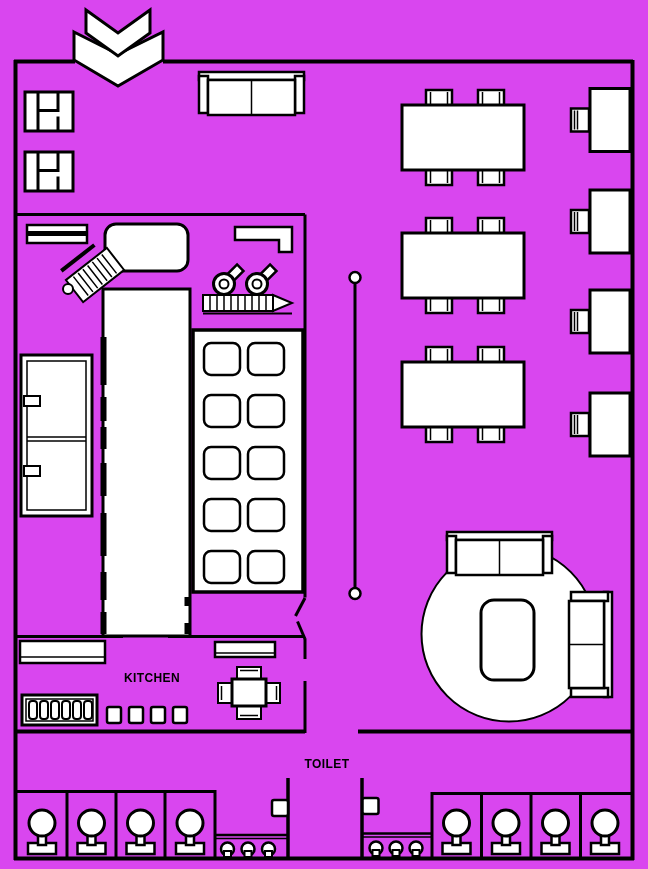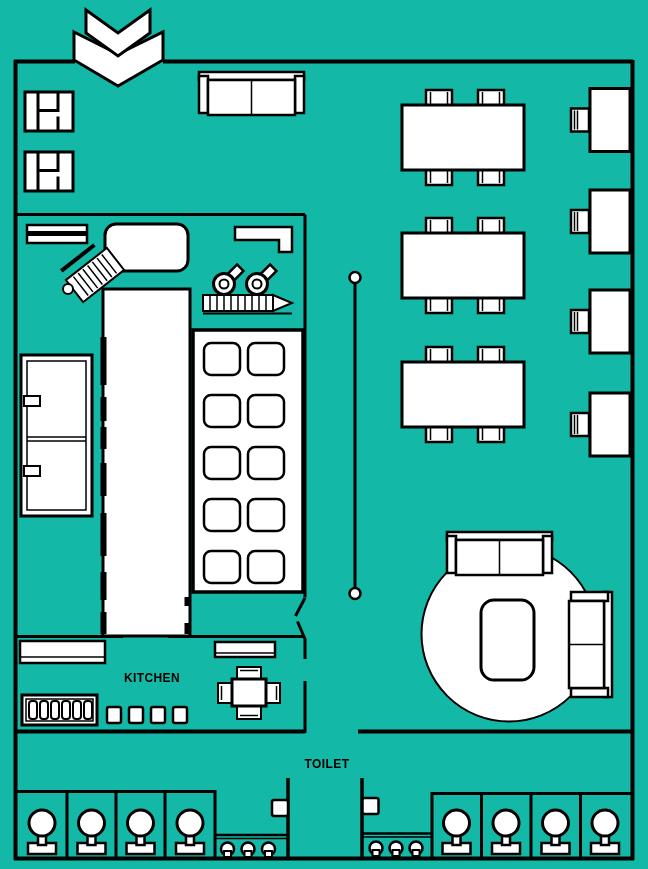--- a/index.html
+++ b/index.html
@@ -1,17 +1,17 @@
 <!DOCTYPE html>
 <html><head>
 <meta charset="utf-8">
 <title>Floor Plan</title>
 <style>
   html,body{margin:0;padding:0;background:#e9e9e9;}
-  .stage{width:648px;height:869px;background:#14b8a6;position:relative;margin:0 auto;
+  .stage{width:648px;height:869px;background:#d946ef;position:relative;margin:0 auto;
          font-family:"Liberation Sans",sans-serif;}
   svg{display:block}
   .w15{stroke:#000;stroke-width:1.5;fill:none}
   .w2 {stroke:#000;stroke-width:2;fill:none}
   .w25{stroke:#000;stroke-width:2.5;fill:none}
   .w3 {stroke:#000;stroke-width:3;fill:none}
   .w35{stroke:#000;stroke-width:3.5;fill:none}
   .w4 {stroke:#000;stroke-width:4;fill:none}
   .fw{fill:#fff}
   .fb{fill:#000;stroke:none}

